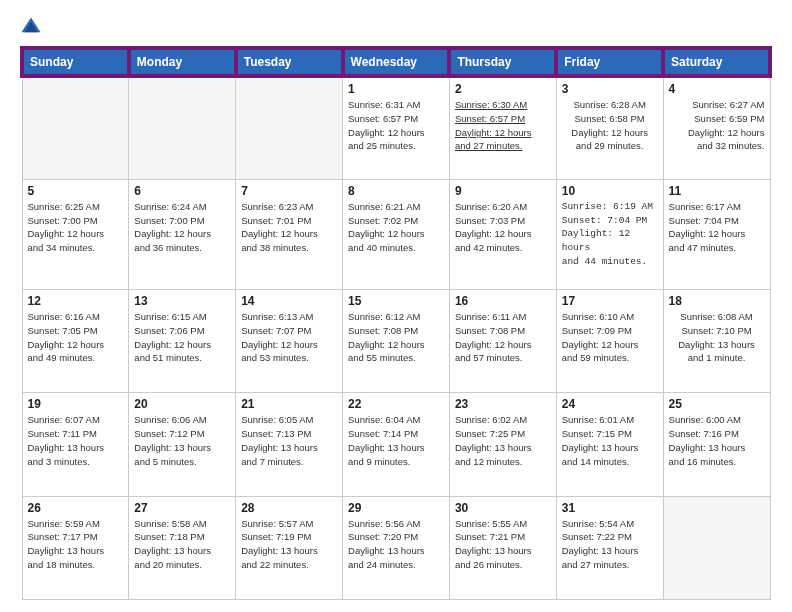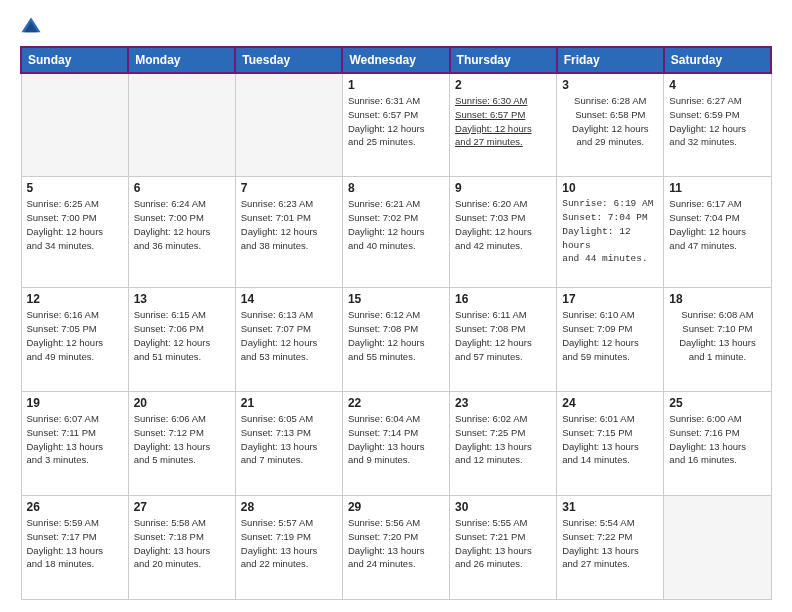--- a/index.html
+++ b/index.html
@@ -62,21 +62,21 @@
       border-collapse: collapse;
       width: 100%;
       table-layout: fixed;
     }
     .calendar th {
       background-color: #2a6ab8;
       color: #fff;
       text-align: left;
       padding: 5px 6px;
       font-size: 12px;
-      border: 2px solid #701a75;
+      border: 4px solid #701a75;
     }
     .calendar td {
       border: 1px solid #ccc;
       vertical-align: top;
       padding: 4px 5px;
       font-size: 9.5px;
       color: #333;
       background: #fff;
       height: 88px;
     }
@@ -152,21 +152,21 @@
           </td>
           <td>
             <div class="day-num">3</div>
             <div class="day-info" style="white-space: pre-line; text-align: center;">Sunrise: 6:28 AM
 Sunset: 6:58 PM
 Daylight: 12 hours
 and 29 minutes.</div>
           </td>
           <td>
             <div class="day-num">4</div>
-            <div class="day-info" style="white-space: pre-line;">Sunrise: 6:27 AM
+            <div class="day-info" style="white-space: pre-line; text-align: right;">Sunrise: 6:27 AM
 Sunset: 6:59 PM
 Daylight: 12 hours
 and 32 minutes.</div>
           </td>
         </tr>
         <tr>
           <td>
             <div class="day-num">5</div>
             <div class="day-info" style="white-space: pre-line;">Sunrise: 6:25 AM
 Sunset: 7:00 PM

